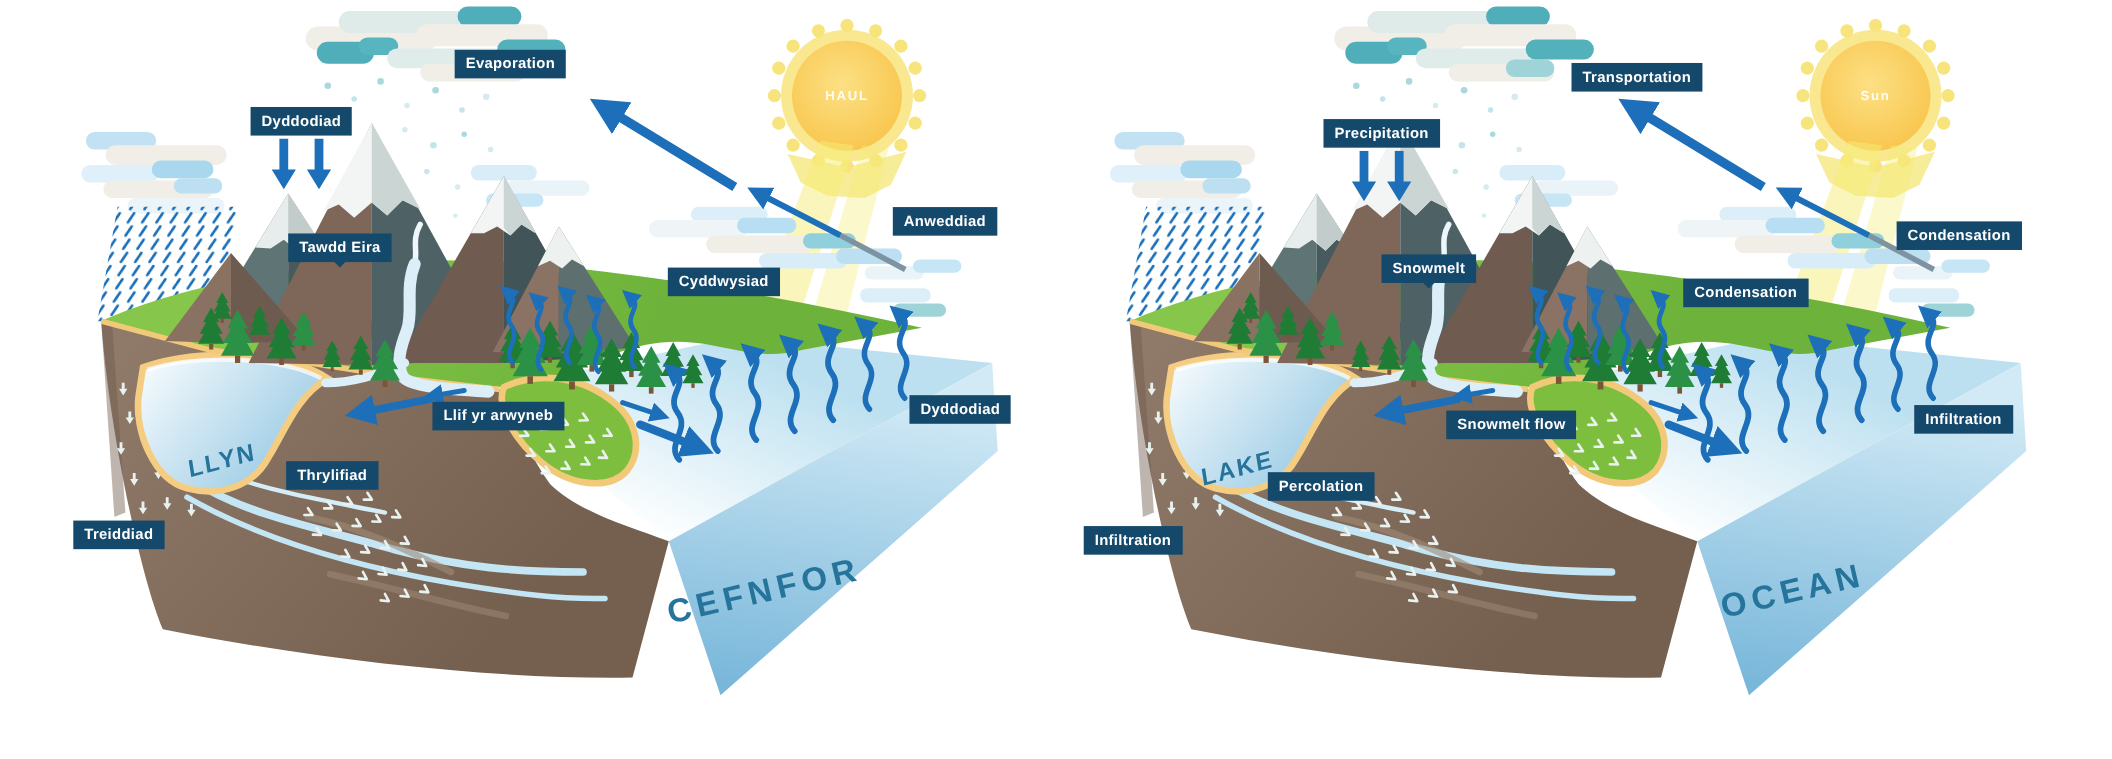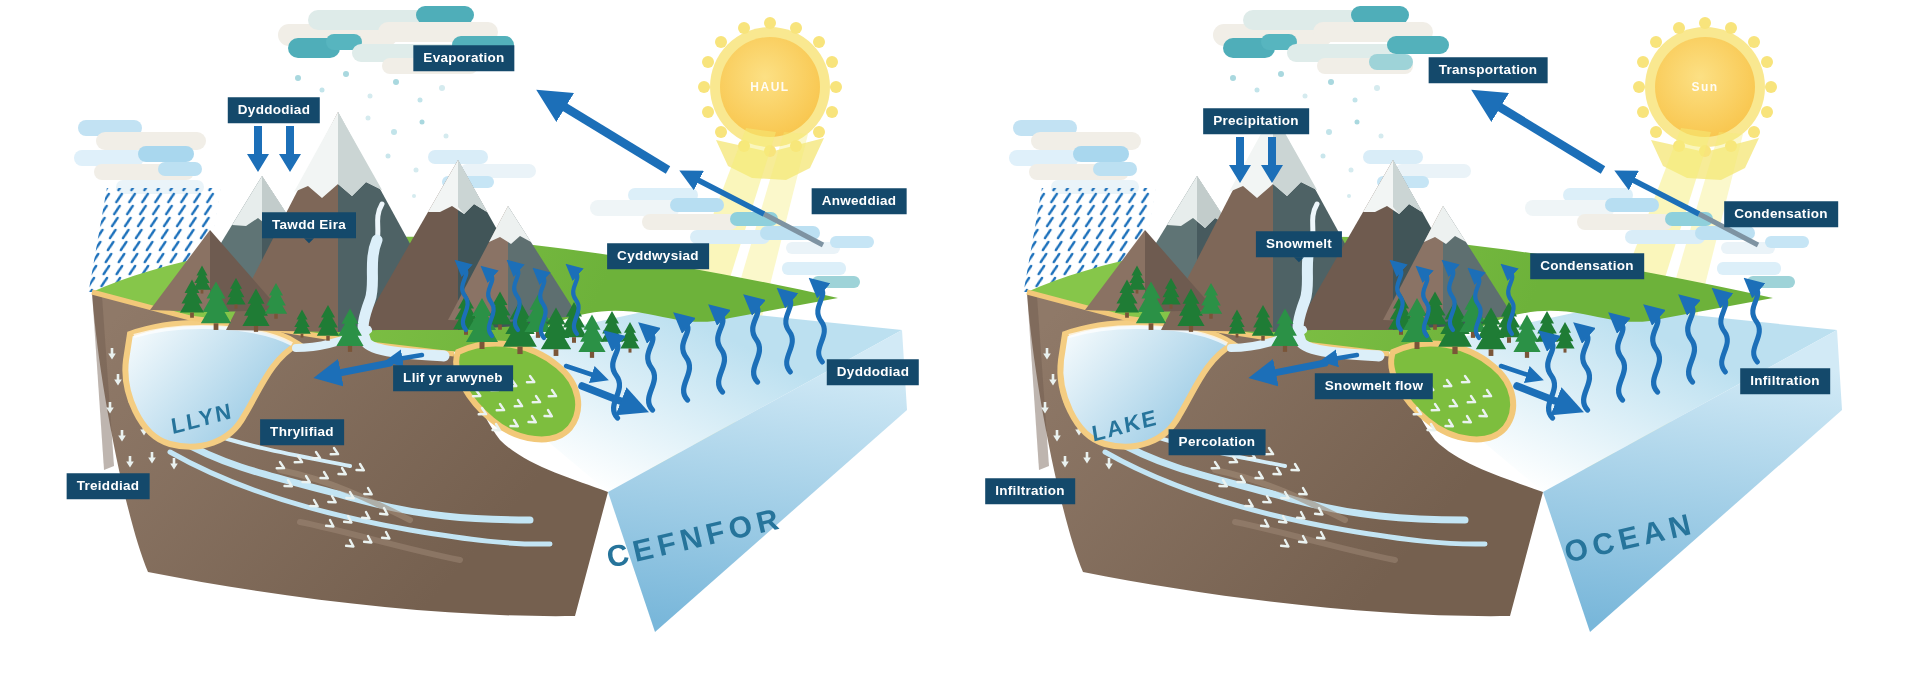--- a/index.html
+++ b/index.html
@@ -388,19 +388,19 @@
     <div class="lbl lbl-box" style="left:523px;top:70px">Transportation</div>
     <div class="lbl lbl-box" style="left:291px;top:121px">Precipitation</div>
     <svg class="precip-arrows" style="left:253px;top:137px" width="76" height="48" viewBox="0 0 76 48">
         <use href="#precipArrows"></use>
       </svg>
     <div class="lbl lbl-box notch" style="left:334px;top:244px">Snowmelt</div>
     <div class="lbl lbl-box" style="left:816px;top:214px">Condensation</div>
     <div class="lbl lbl-box" style="left:622px;top:266px">Condensation</div>
     <div class="lbl lbl-box" style="left:820px;top:381px">Infiltration</div>
     <div class="lbl lbl-box" style="left:409px;top:386px">Snowmelt flow</div>
-    <div class="lbl lbl-box" style="left:252px;top:442px">Percolation</div>
+    <div class="lbl lbl-box" style="left:236px;top:442px">Percolation</div>
     <div class="lbl lbl-box" style="left:65px;top:491px">Infiltration</div>
     <div class="lbl water-text lake-text" style="left:160px;top:426px;transform:translate(-50%,-50%) rotate(-15deg) skewX(-6deg)">LAKE</div>
     <div class="lbl water-text ocean-text" style="left:665px;top:538px;transform:translate(-50%,-50%) rotate(-13deg)">OCEAN</div>
   </div>
 
 </div>
 
 </body></html>

